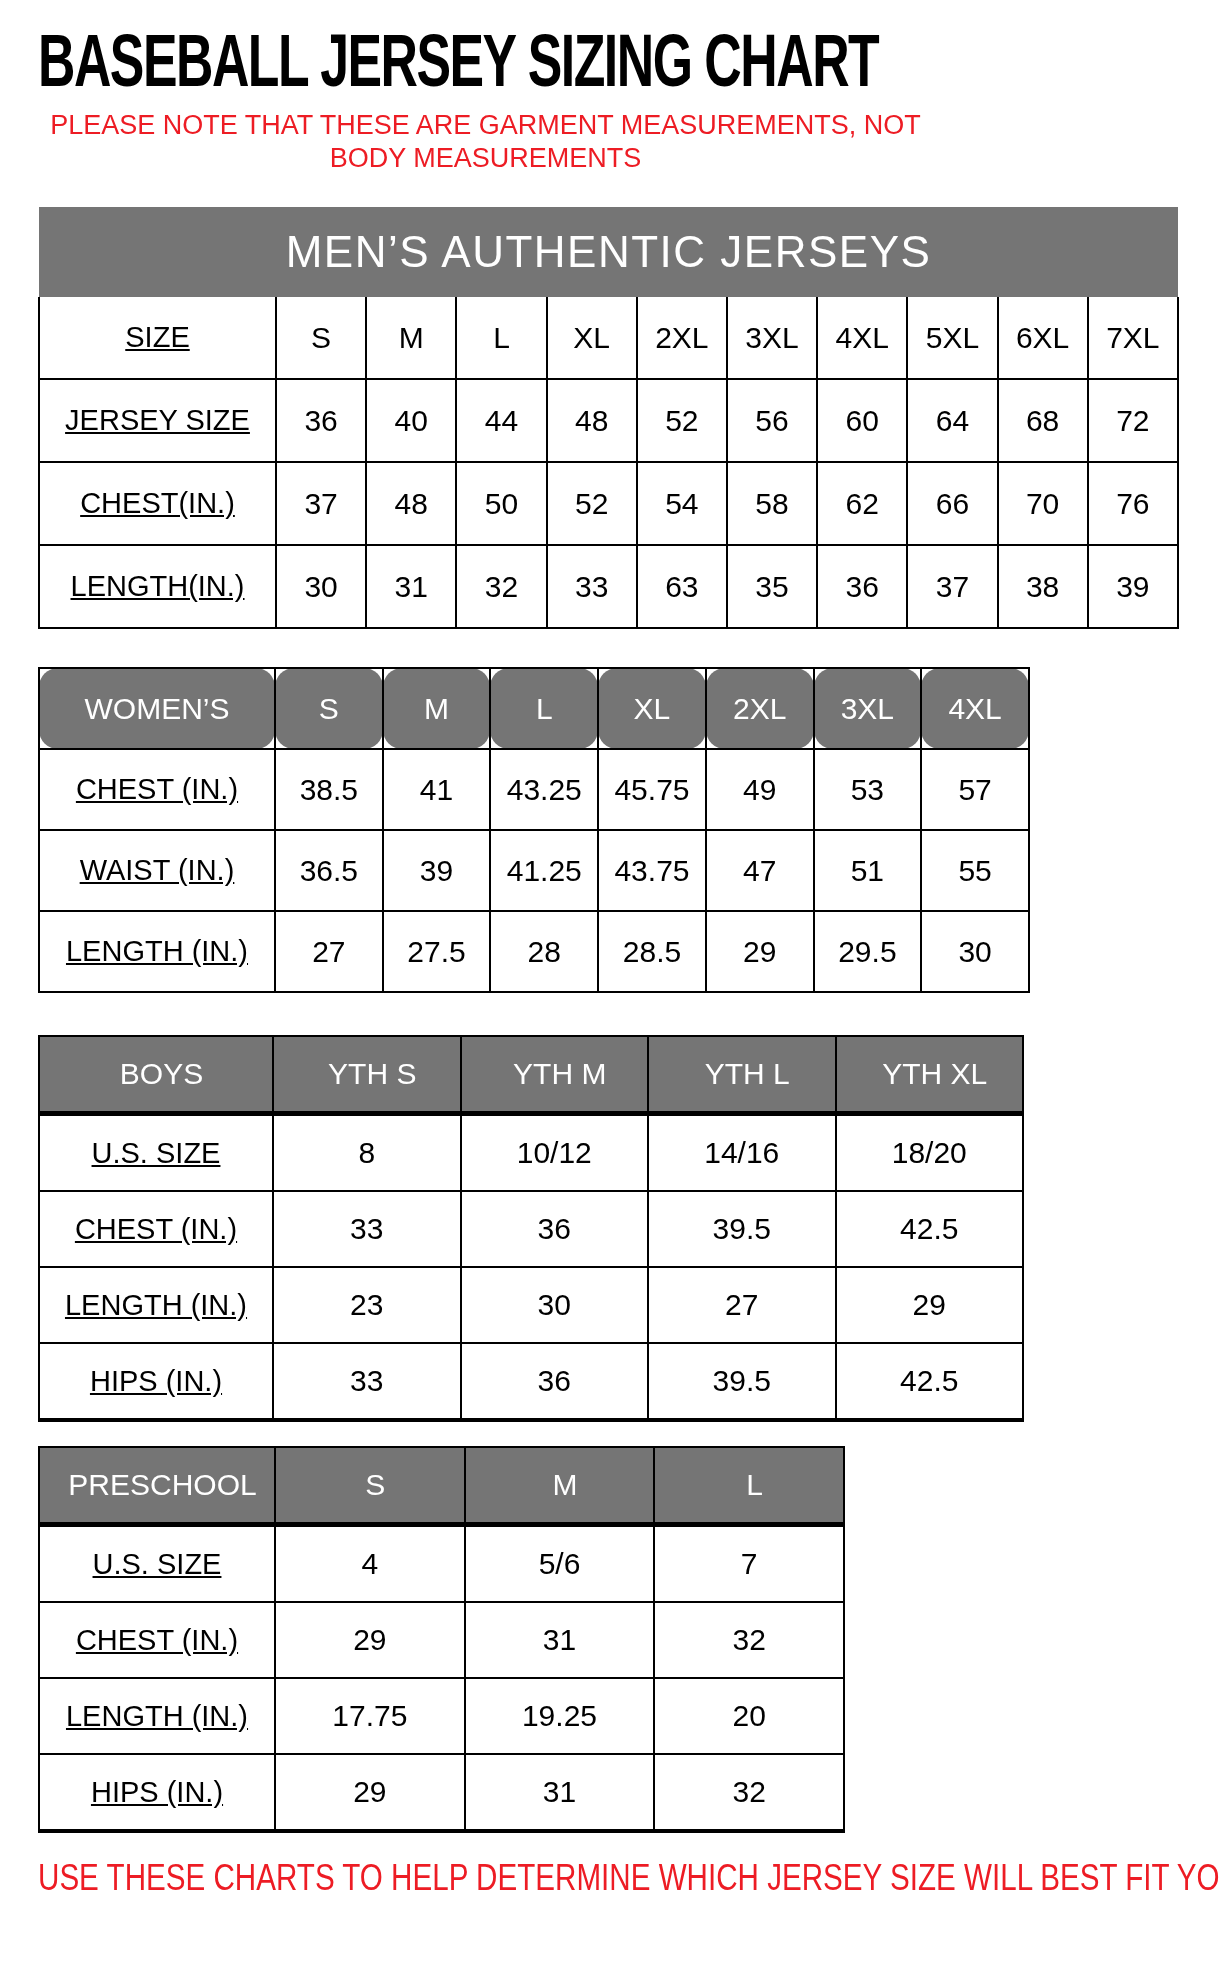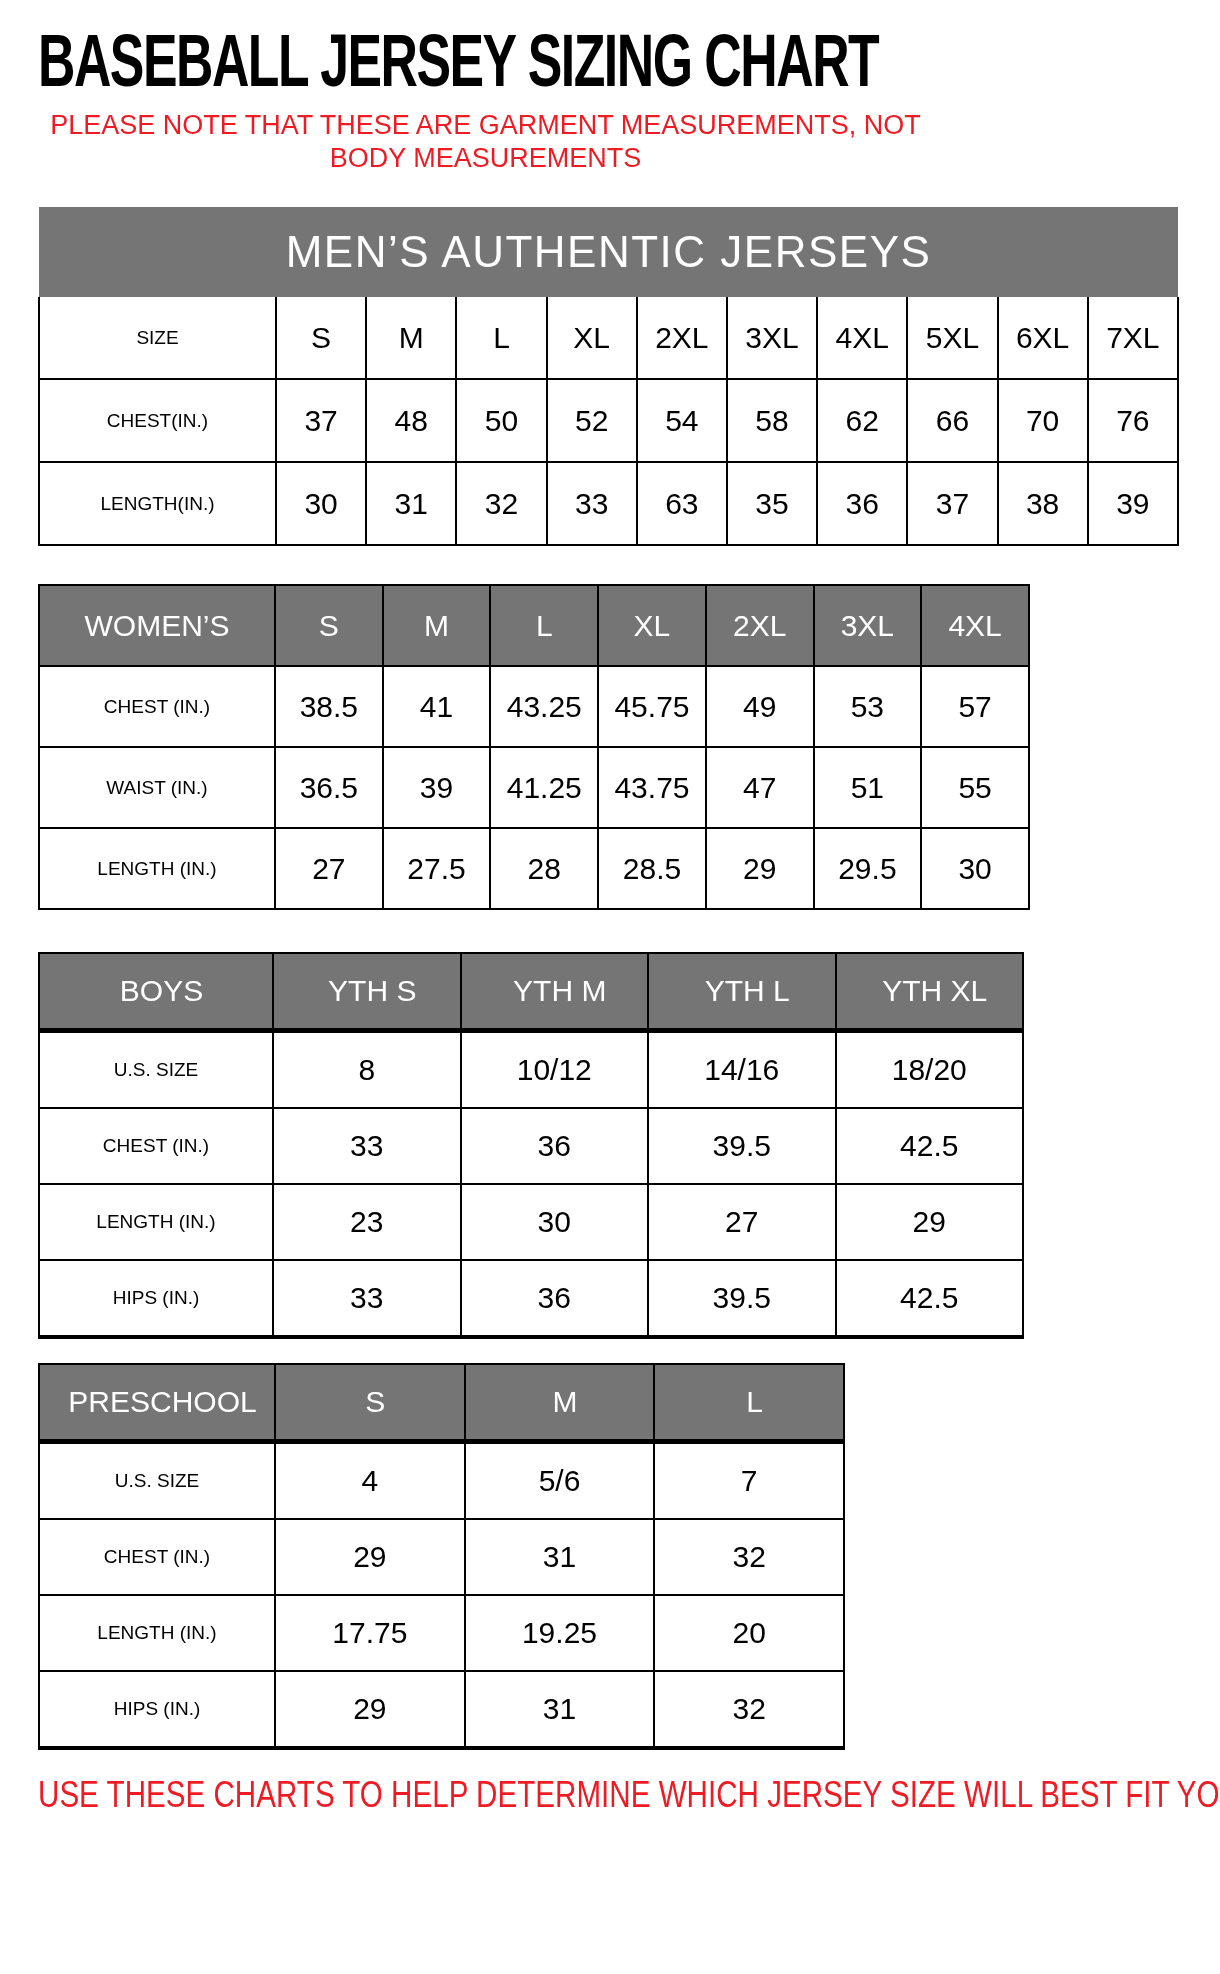--- a/index.html
+++ b/index.html
@@ -41,21 +41,21 @@
   }
   .tbl td,.tbl th{
     border:2px solid var(--border);
     padding:0;
     font-weight:normal;
     font-size:30px;
     white-space:pre-line;
     vertical-align:middle;
     overflow:hidden;
   }
-  .tbl td.label{font-size:19px;}
+  .tbl td.label{font-size:29px;text-decoration:underline;}
   tr.gray th{
     background:var(--gray);
     color:#fff;
     font-size:30px;
   }
 
   
   .mens{width:1141px;margin-top:32px;}
   .mens col.clabel{width:237px;}
   .mens th.bigtitle{
@@ -65,21 +65,21 @@
     height:90px;
     font-size:44px;
     letter-spacing:1.5px;
   }
   .mens tbody tr:first-child td{border-top-style:hidden;}
   .mens td{height:81px;}
 
   
   .womens{width:992px;margin-top:38px;}
   .womens col.clabel{width:236px;}
-  .womens td,.womens th{height:79px;}
+  .womens td,.womens th{height:79px;border-radius:19px;}
 
   
   .boys{width:986px;margin-top:42px;}
   .boys col.clabel{width:234px;}
   .boys td,.boys th{height:74px;}
 
   
   .preschool{width:807px;margin-top:24px;}
   .preschool col.clabel{width:236px;}
   .preschool td,.preschool th{height:74px;}
@@ -122,20 +122,33 @@
           <td>S</td>
           <td>M</td>
           <td>L</td>
           <td>XL</td>
           <td>2XL</td>
           <td>3XL</td>
           <td>4XL</td>
           <td>5XL</td>
           <td>6XL</td>
           <td>7XL</td>
+        </tr>
+        <tr>
+          <td class="label">JERSEY SIZE</td>
+          <td>36</td>
+          <td>40</td>
+          <td>44</td>
+          <td>48</td>
+          <td>52</td>
+          <td>56</td>
+          <td>60</td>
+          <td>64</td>
+          <td>68</td>
+          <td>72</td>
         </tr>
         <tr>
           <td class="label">CHEST(IN.)</td>
           <td>37</td>
           <td>48</td>
           <td>50</td>
           <td>52</td>
           <td>54</td>
           <td>58</td>
           <td>62</td>

